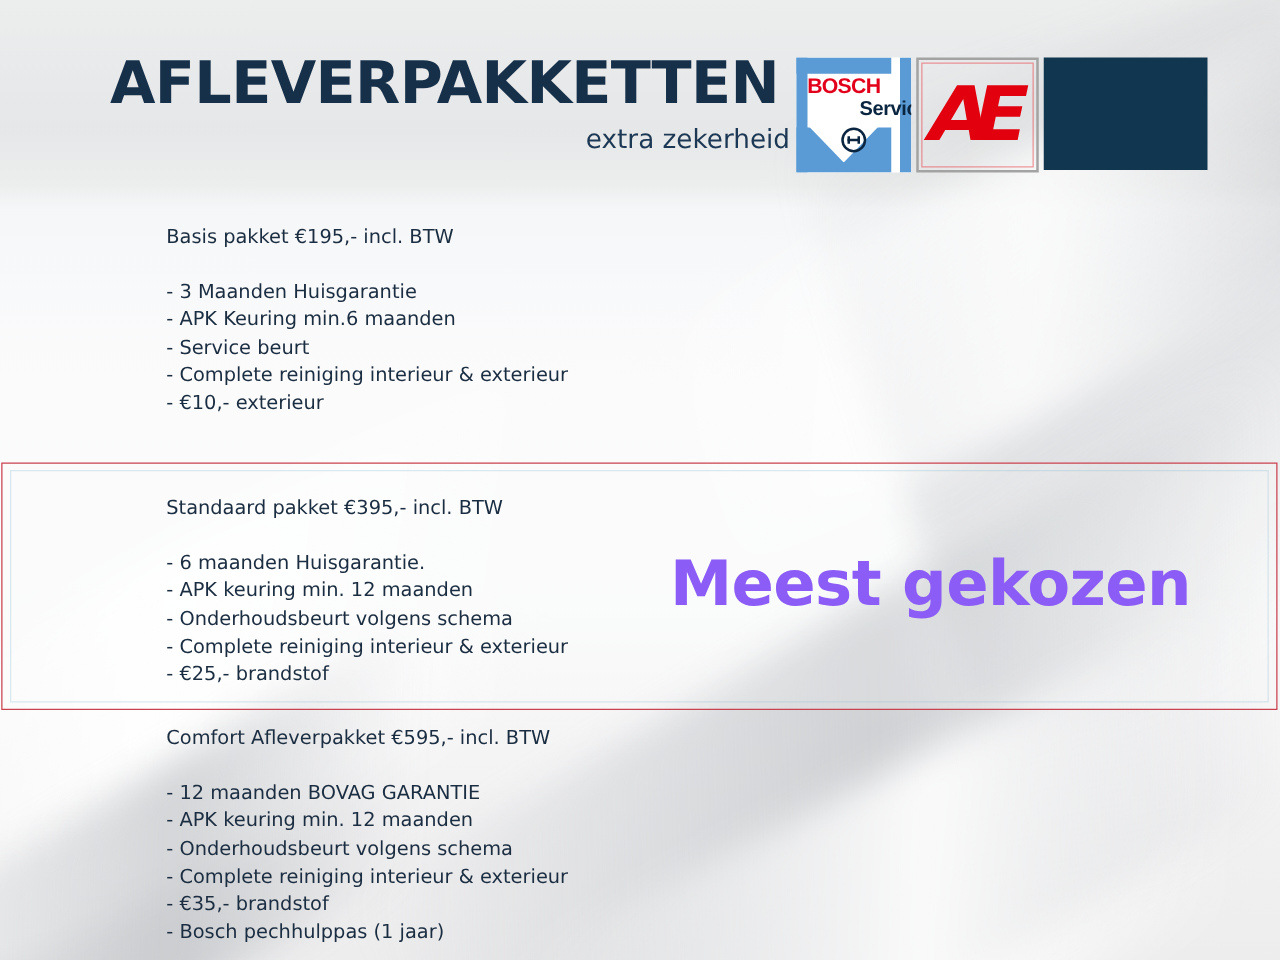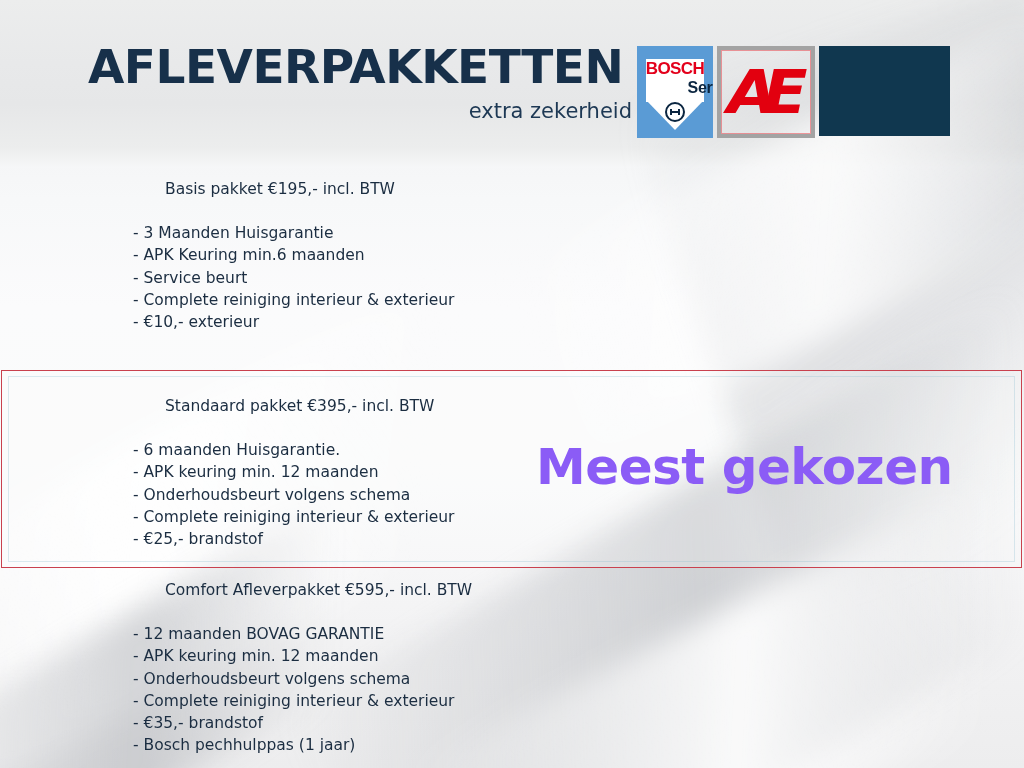--- a/index.html
+++ b/index.html
@@ -130,21 +130,21 @@
     top: 46px;
     height: 94px;
     display: flex;
     align-items: flex-start;
     gap: 4px;
   }
 
   
   .logo-bosch {
     position: relative;
-    width: 76px;
+    width: 92px;
     height: 92px;
     background: #ffffff;
     overflow: hidden;
   }
   .bosch-top {
     position: absolute;
     left: 0; top: 0;
     width: 76px; height: 13px;
     background: #5a9bd5;
   }
@@ -225,21 +225,21 @@
     left: 3px; top: 5px;
     width: 2px; height: 6px;
     box-shadow: 8px 0 0 #0a2540;
   }
 
   
   .logo-ae {
     position: relative;
     width: 98px;
     height: 92px;
-    border: 4px solid #a3a3a3;
+    border: 2px solid #a3a3a3;
     box-sizing: border-box;
     background: transparent;
     display: flex;
     align-items: center;
     justify-content: center;
   }
   .ae-inner {
     width: 90px;
     height: 84px;
     border: 1px solid rgba(232,38,47,0.45);
@@ -271,21 +271,20 @@
   .pkg {
     position: absolute;
     color: #1b2d41;
     font-family: "DejaVu Sans", sans-serif;
   }
   .pkg-title {
     font-size: 15.5px;
     line-height: 21px;
     color: #1b2d41;
     white-space: nowrap;
-    margin-left: 32px;
   }
   .pkg-list {
     margin: 0;
     padding: 0;
     list-style: none;
     margin-top: 22px;
   }
   .pkg-list li {
     font-size: 15.5px;
     line-height: 22.3px;

